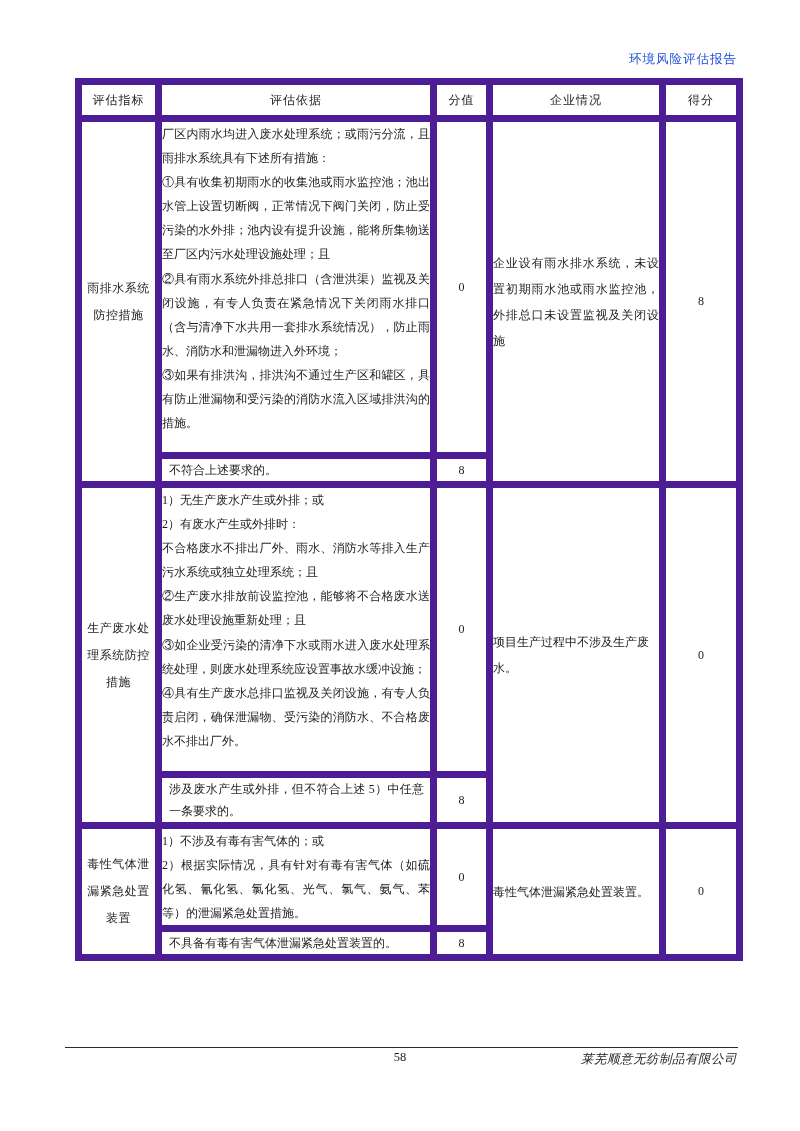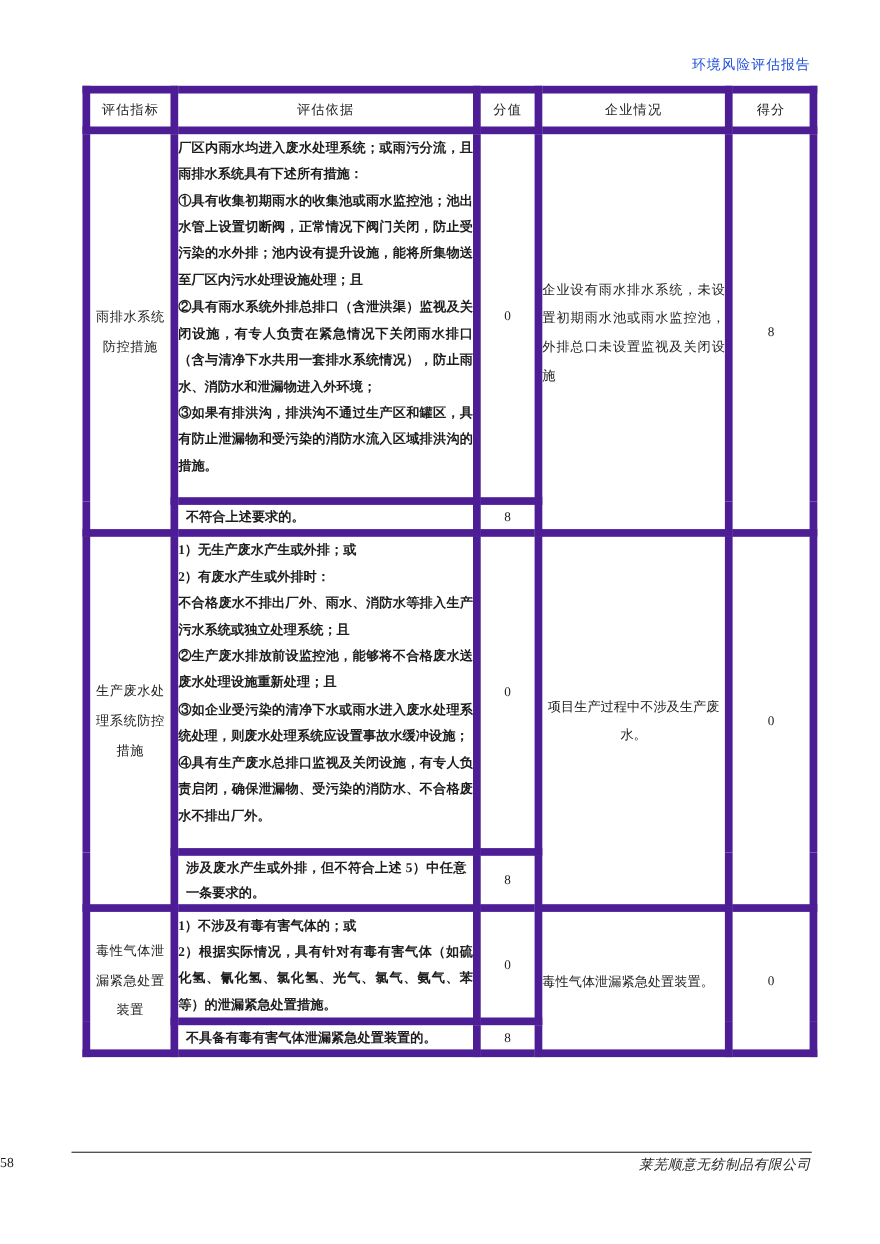--- a/index.html
+++ b/index.html
@@ -55,47 +55,47 @@
     margin-left:44px;
   }
   td.basis{
     vertical-align:top;
     padding:2px 6px 2px 7px;
     text-align:justify;
   }
   td.basis > div{
     line-height:24.1px;
     text-align:justify;
-    font-weight:bold;
   }
   td.basis.sub{
     vertical-align:middle;
     padding:0 6px 0 7px;
   }
   td.basis.sub > div{line-height:22px;}
   td.score{
     text-align:center;vertical-align:middle;
     font-size:13.5px;
   }
   td.situation{
     vertical-align:middle;
     padding:2px 4px;
     line-height:26px;
     font-size:13.6px;
   }
   td.situation.sit-left{text-align:justify;}
-  td.situation.sit-center{text-align:center;}
+  td.situation.sit-center{}
   .footer-line{
     position:absolute;
     left:65px;right:62px;top:1047px;
     border-top:1.5px solid #2a2a2a;
   }
   .page-number{
     position:absolute;
     top:1050px;left:0;width:800px;
+    text-align:center;
     font-size:12.5px;
   }
   .company{
     position:absolute;
     top:1051px;right:63px;
     font-size:12.5px;
     letter-spacing:0.5px;
     font-style:italic;
   }
 </style>

